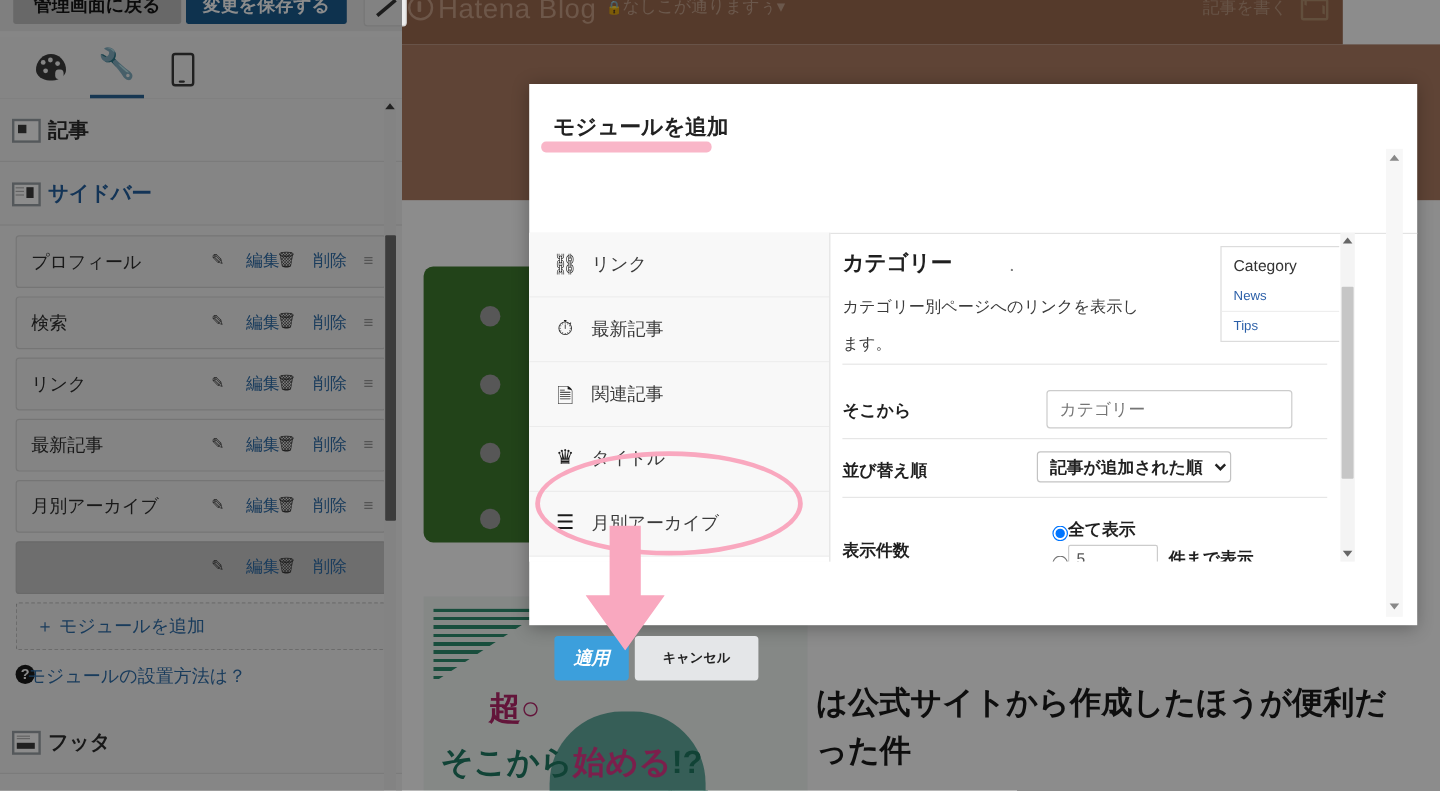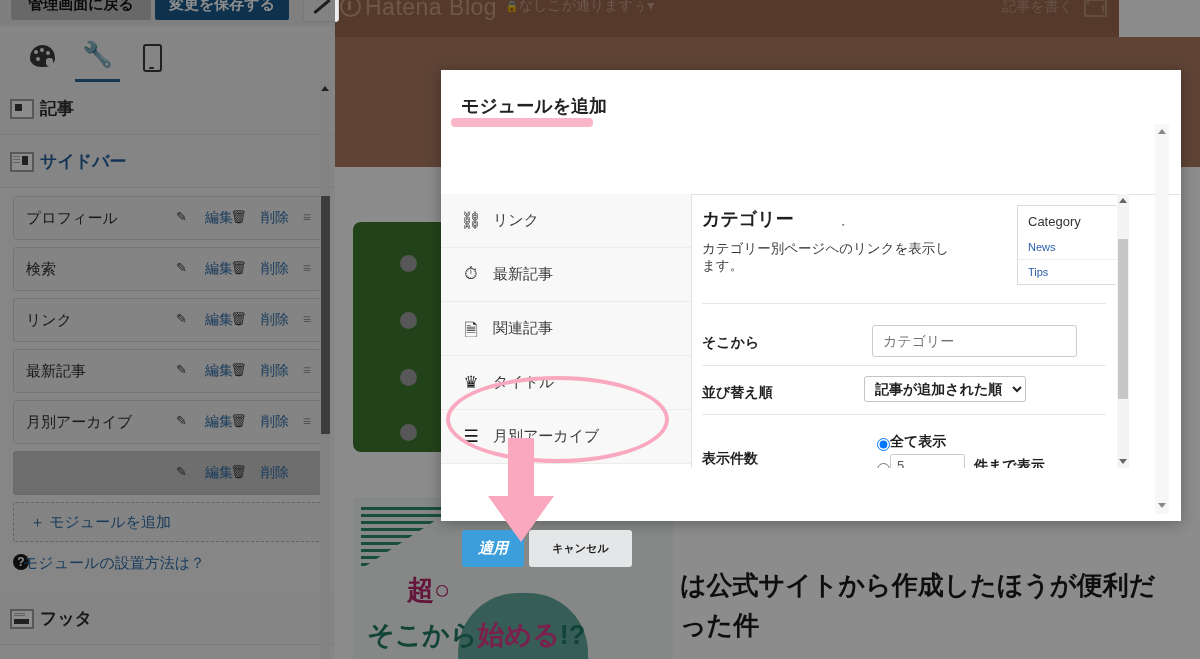--- a/index.html
+++ b/index.html
@@ -119,21 +119,21 @@
   .mitem.hl{background:#fff;}
   .mitem .mi{position:absolute;left:18px;top:16px;width:24px;font-size:17px;color:#1a1a1a;text-align:center;}
   .mitem .mt{position:absolute;left:52px;top:17px;font-size:15px;color:#3b3b3b;}
   .mlist-sbar{position:absolute;left:676px;top:124px;width:12px;height:274px;background:#f4f4f4;}
   .mlist-sbar .tb{position:absolute;left:1px;top:45px;width:10px;height:160px;background:#c6c6c6;border-radius:1px;}
   .mlist-sbar .au{position:absolute;left:2px;top:4px;width:0;height:0;border-left:4px solid transparent;border-right:4px solid transparent;border-bottom:5px solid #666;}
   .mlist-sbar .ad{position:absolute;left:2px;bottom:4px;width:0;height:0;border-left:4px solid transparent;border-right:4px solid transparent;border-top:5px solid #666;}
   .dpane{position:absolute;left:251px;top:125px;width:424px;height:273px;overflow:hidden;}
   .d-title{position:absolute;left:10px;top:12px;font-size:18px;font-weight:bold;color:#1f1f1f;}
   .d-dot{position:absolute;left:145px;top:22px;font-size:12px;color:#777;}
-  .d-desc{position:absolute;left:10px;top:45px;width:260px;font-size:13.5px;line-height:17px;color:#3b3b3b;}
+  .d-desc{position:absolute;left:10px;top:45px;width:260px;font-size:13.5px;line-height:31px;color:#3b3b3b;}
   .d-prev{position:absolute;left:325px;top:10px;width:130px;border:1px solid #dcdcdc;background:#fff;}
   .d-prev .ph{padding:8px 10px 6px 10px;font-size:13px;color:#333;}
   .d-prev .pl{padding:6px 10px;font-size:11px;color:#2b5fa8;border-top:1px solid #eee;}
   .d-prev .pl.first{border-top:0;}
   .d-hr{position:absolute;left:10px;width:404px;border-top:1px solid #e6e6e6;}
   .flabel{position:absolute;left:10px;font-size:14px;font-weight:bold;color:#1f1f1f;}
   .fin-title{position:absolute;left:180px;top:130px;width:205px;height:32px;border:1px solid #ccc;border-radius:3px;
       font-size:14px;padding:0 10px;box-sizing:border-box;color:#333;background:#fff;}
   .fsel{position:absolute;left:172px;top:181px;height:26px;border:1px solid #c3c3c3;border-radius:3px;background:#fff;
       font-size:14px;padding:0 6px;color:#222;font-weight:bold;}

